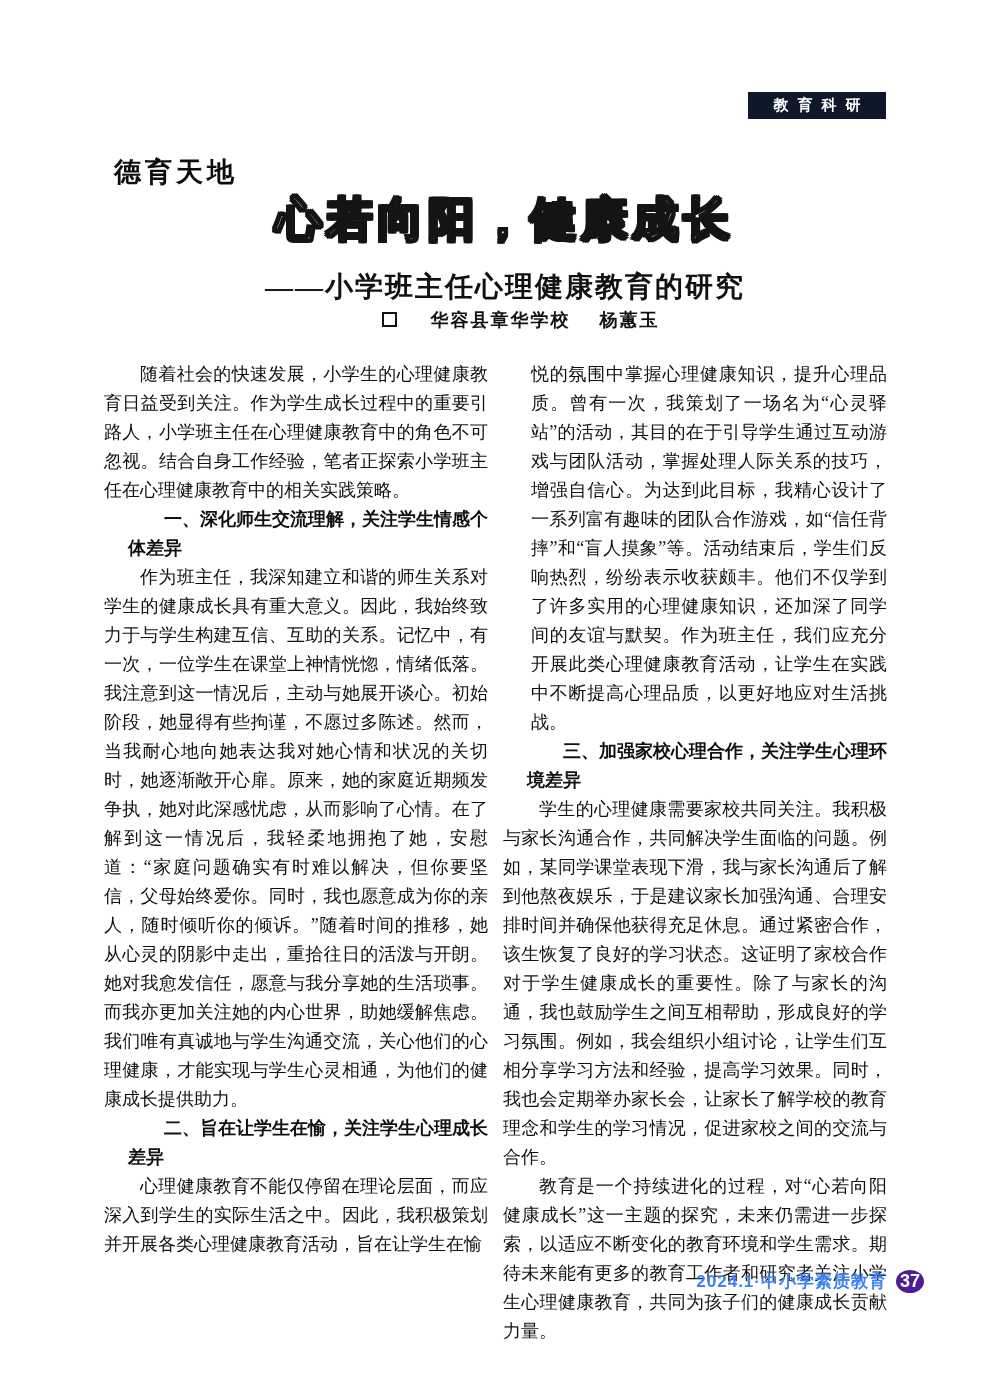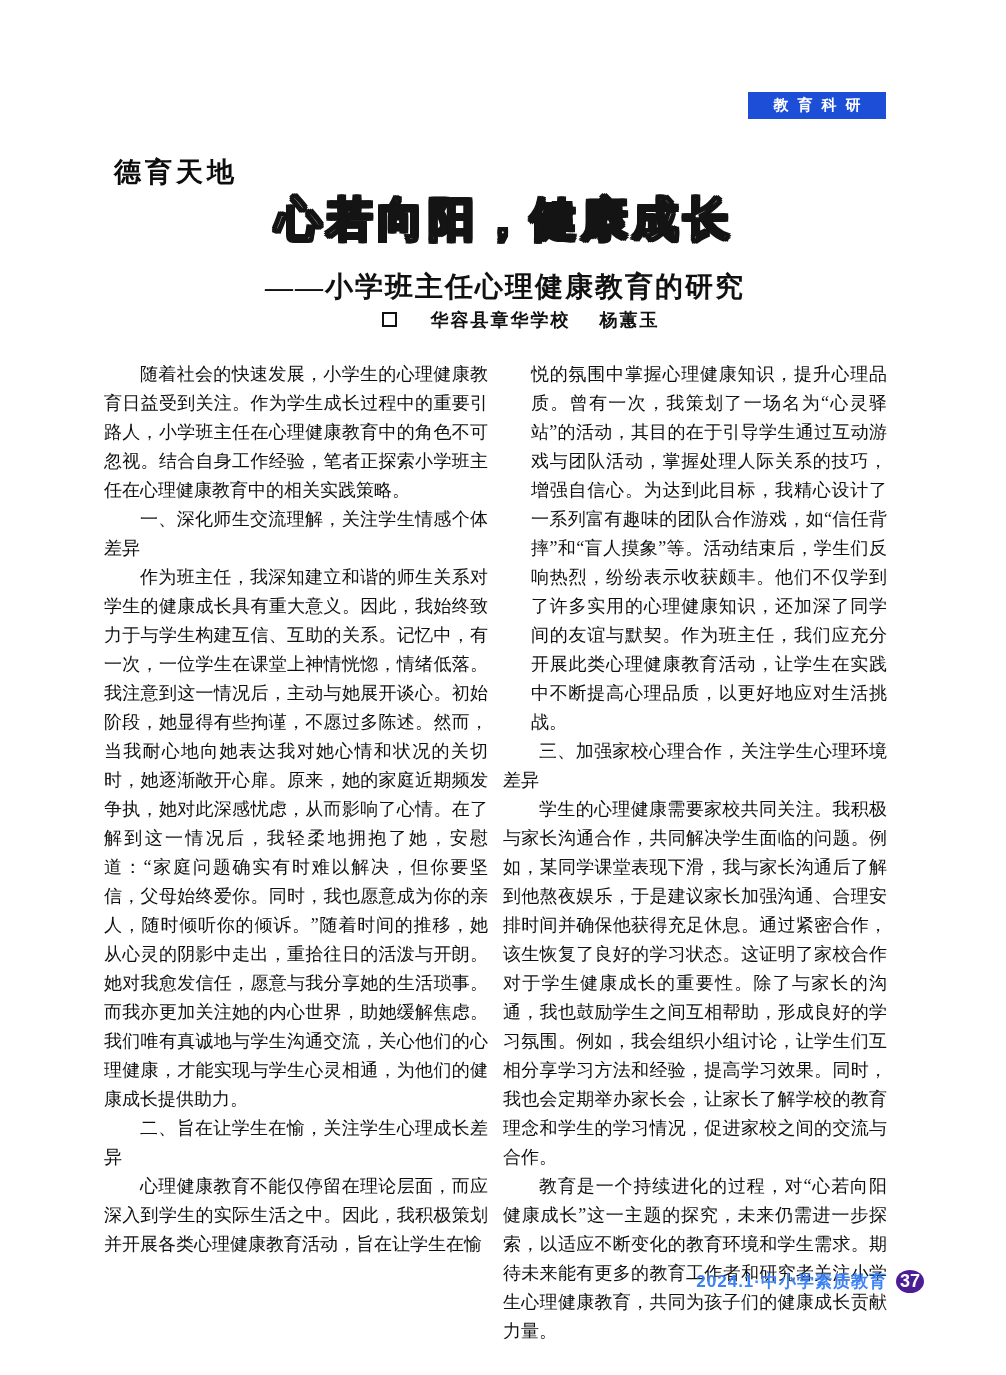--- a/index.html
+++ b/index.html
@@ -11,21 +11,21 @@
     overflow: hidden;
     font-family: "Liberation Serif", serif;
     color: #161616;
   }
 
   
   .research-badge {
     position: absolute;
     left: 748px; top: 92px;
     width: 138px; height: 27px;
-    background: #1d4ed8;
+    background: #0f172a;
     color: #ffffff;
     font-family: "Liberation Sans", sans-serif;
     font-weight: bold;
     font-size: 15px;
     letter-spacing: 9px;
     display: flex;
     align-items: center;
     justify-content: center;
     text-indent: 9px; 
   }
@@ -106,21 +106,22 @@
     font-size: 18px;
     line-height: 29px;
     text-align: justify;
     color: #101010;
   }
   .body-col p { margin: 0; }
   .body-col .para, .body-col .heading { text-indent: 2em; }
   .body-col .para-cont { text-indent: 0; margin-left: 28px; }
   .body-col .heading {
     font-family: "Liberation Sans", sans-serif;
-    font-weight: normal;
+    font-weight: bold;
+    margin-left: 24px;
   }
 
   
   .footer {
     position: absolute;
     top: 1270px;
     right: 82px;
     display: flex;
     align-items: center;
     gap: 9px;

